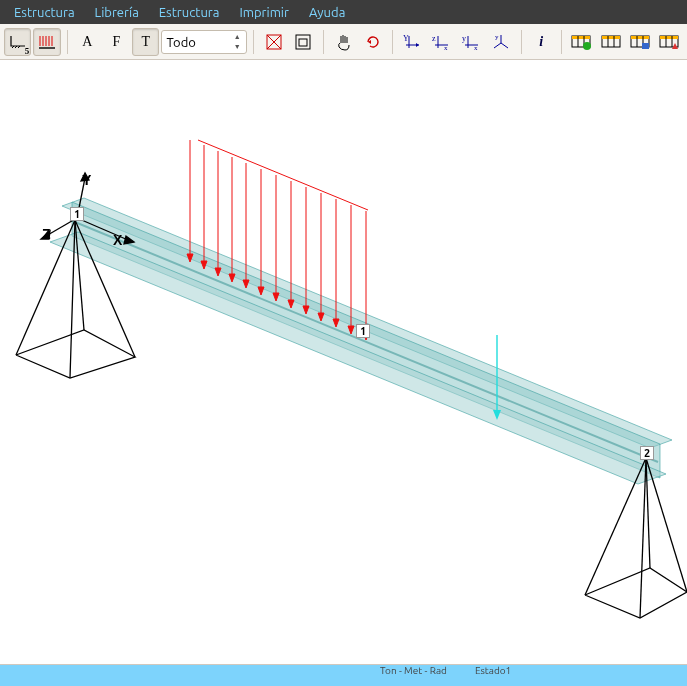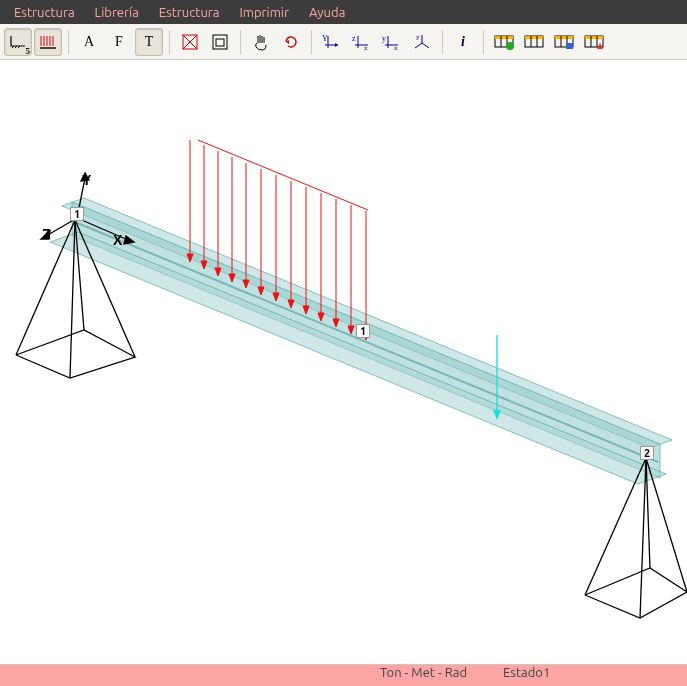--- a/index.html
+++ b/index.html
@@ -1,30 +1,30 @@
 <!DOCTYPE html>
 <html><head>
 <meta charset="utf-8">
 <style>
   * { box-sizing: border-box; margin: 0; padding: 0; }
   html, body { width: 687px; height: 686px; font-family: Ubuntu, Arial, sans-serif; font-size: 13px; background: #fff; overflow: hidden; }
-  .menubar { height: 24px; background: #3c3c3c; color: #fca5a5; display: flex; align-items: center; padding: 0 4px; gap: 0; }
+  .menubar { height: 24px; background: #3c3c3c; color: #7dd3fc; display: flex; align-items: center; padding: 0 4px; gap: 0; }
   .menubar .item { padding: 4px 10px; cursor: pointer; }
   .toolbar { height: 36px; border-bottom: 1px solid #d0c8be; display: flex; align-items: center; padding: 2px 4px; gap: 2px; background: #f6f4f0; }
   .tbtn { position: relative; width: 28px; height: 28px; border: 1px solid transparent; border-radius: 3px; display: flex; align-items: center; justify-content: center; font-family: "Times New Roman", serif; font-size: 14px; cursor: pointer; }
   .tbtn.active { background: #e8e4dc; border-color: #c5bcae; box-shadow: inset 0 1px 2px rgba(0,0,0,.15); }
   .sep { width: 1px; height: 24px; background: #d0c8be; margin: 0 4px; }
   .combo { height: 24px; width: 88px; border: 1px solid #c5bcae; border-radius: 3px; display: flex; align-items: center; padding: 0 4px; background: #fff; position: relative; }
   .combo .spin { position: absolute; right: 2px; top: 1px; bottom: 1px; width: 14px; display: flex; flex-direction: column; }
   .combo .spin div { flex: 1; font-size: 7px; line-height: 8px; text-align: center; color: #555; }
   .viewport { position: relative; width: 687px; height: 600px; background: #fff; }
   .viewport svg { position: absolute; inset: 0; }
   .nodelabel { position: absolute; background: #fff; border: 1px solid #999; font-size: 11px; line-height: 12px; padding: 0 3px; font-weight: bold; }
   .axlabel { position: absolute; font-family: Arial, sans-serif; font-weight: bold; font-size: 14px; }
-  .statusbar { position: absolute; bottom: 0; left: 0; right: 0; height: 22px; background: #fca5a5; border-top: 1px solid #d0c8be; display: flex; align-items: flex-start; gap: 36px; padding-left: 380px; color: #444; font-size: 13px; }
+  .statusbar { position: absolute; bottom: 0; left: 0; right: 0; height: 22px; background: #7dd3fc; border-top: 1px solid #d0c8be; display: flex; align-items: flex-start; gap: 28px; padding-left: 380px; color: #444; font-size: 10px; }
   .icon-svg { display: block; }
 </style>
 </head>
 <body>
 
 <div class="menubar">
   <div class="item">Estructura</div>
   <div class="item">Librería</div>
   <div class="item">Estructura</div>
   <div class="item">Imprimir</div>
@@ -61,20 +61,27 @@
   <div class="tbtn">
       <span>A</span>
     </div>
   <div class="tbtn">
       <span>F</span>
     </div>
   <div class="tbtn active">
       <span>T</span>
     </div>
 
+  <div class="combo">
+    <span>Todo</span>
+    <div class="spin">
+        <div>▲</div>
+        <div>▼</div>
+      </div>
+  </div>
 
   <div class="sep"></div>
 
   <div class="tbtn">
     <svg class="icon-svg" width="18" height="18">
         <rect x="2" y="2" width="14" height="14" stroke="#c00" fill="none"></rect>
         <line x1="2" y1="2" x2="16" y2="16" stroke="#c00"></line>
         <line x1="16" y1="2" x2="2" y2="16" stroke="#c00"></line>
       </svg>
   </div>

